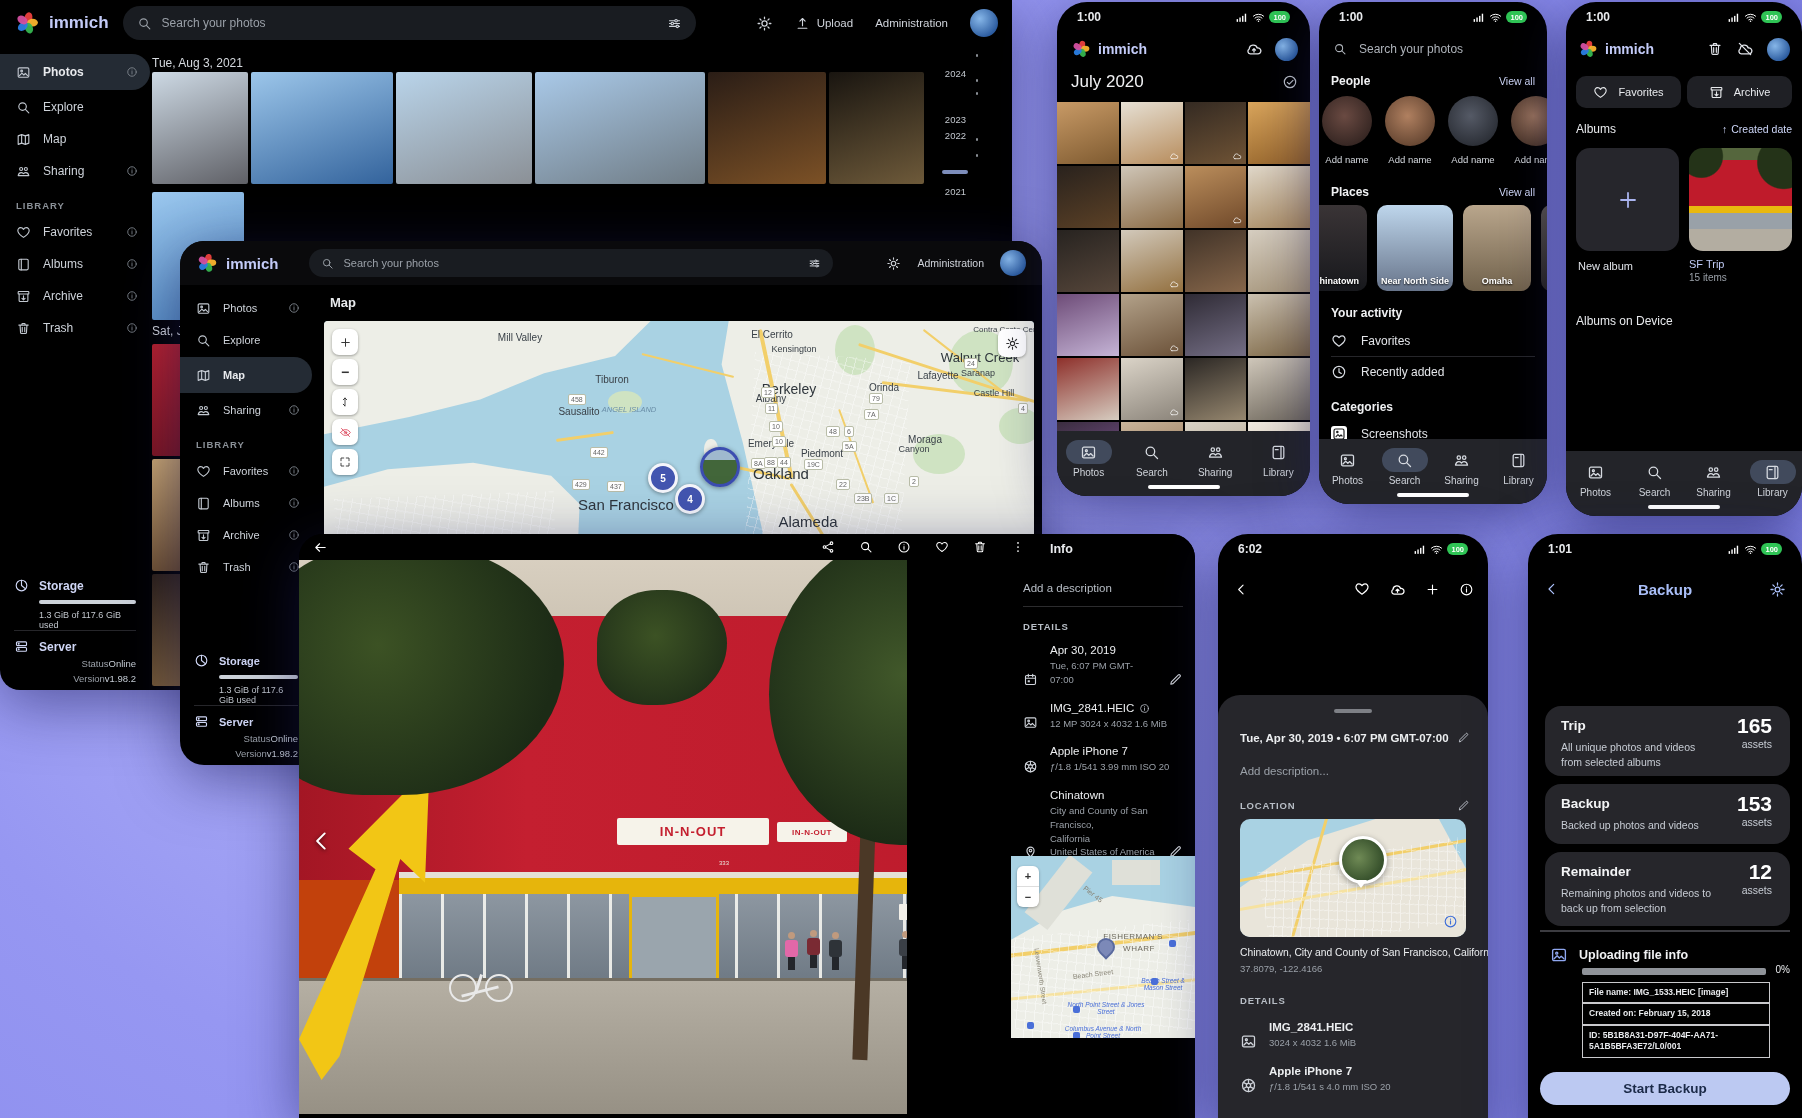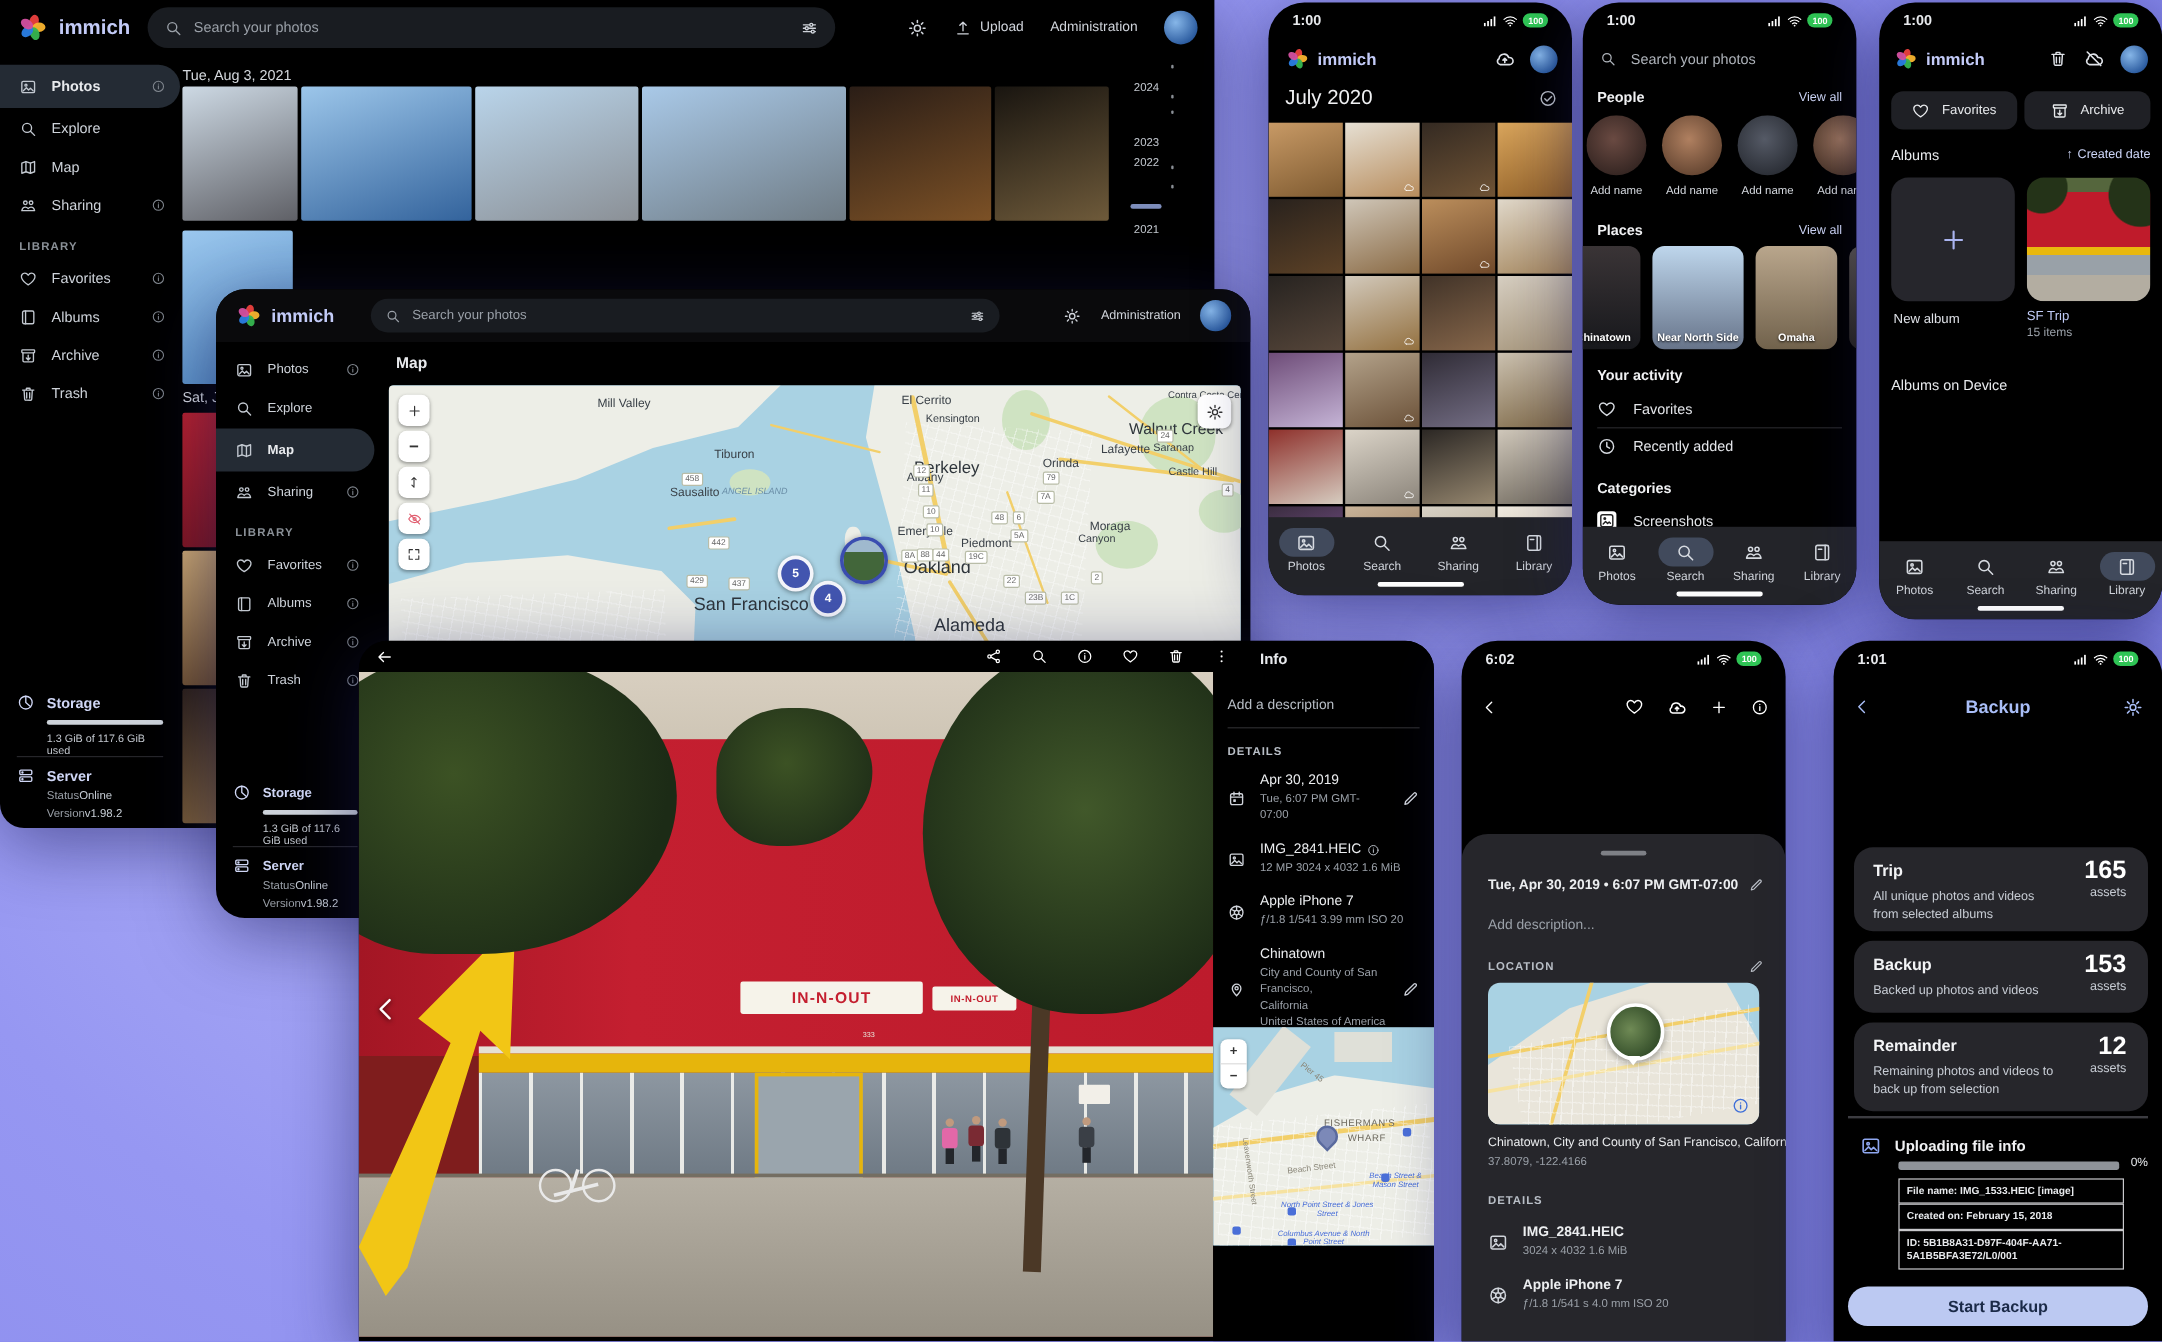--- a/index.html
+++ b/index.html
@@ -12,21 +12,21 @@
   
   .dt-head{position:absolute;top:0;left:0;right:0;display:flex;align-items:center}
   .logo{display:flex;align-items:center;gap:8px;font-weight:bold;color:#c3cbf8}
   .srch{background:#191c21;border-radius:20px;display:flex;align-items:center;gap:10px;color:#9aa0a8}
   .sb-item{display:flex;align-items:center;gap:12px;color:#ced3da;padding:0 12px 0 16px;height:30px;font-size:12px}
   .sb-item .lbl{flex:1}
   .sb-item.active{background:#242b34;border-radius:0 20px 20px 0;height:36px;font-weight:bold;color:#e8eaed}
   .sb-item .ic{width:15px;height:15px;color:#c2c8d0}
   .lib-head{font-size:9.5px;letter-spacing:1px;color:#8a9097;padding:14px 16px 6px;font-weight:bold}
   .stg-bar{height:4px;background:#cdd3da;border-radius:3px;margin:7px 0 6px}
-  .srv-row{display:flex;justify-content:flex-start;font-size:9.5px;color:#9aa0a8;margin-top:4px}
+  .srv-row{display:flex;justify-content:flex-end;font-size:9.5px;color:#9aa0a8;margin-top:4px}
   .tile{border-radius:2px}
   .tilerow{position:absolute;display:flex;gap:3px}
   
   .mapbox{position:absolute;overflow:hidden;border-radius:4px;background:#a9d2e3}
   .land{position:absolute;background:#edeee7}
   .park{position:absolute;background:#cfe3c2;border-radius:50%}
   .roadln{position:absolute;background:#f2cf6a;border-radius:2px;transform-origin:0 0}
   .citylb{position:absolute;color:#3a4148;white-space:nowrap;transform:translate(-50%,-50%)}
   .shield{position:absolute;background:#fff;border:1px solid #b9bda8;border-radius:2px;font-size:7px;color:#666;padding:0 2px;line-height:9px}
   .clus{position:absolute;background:#4356b0;border:3px solid rgba(255,255,255,.95);border-radius:50%;color:#fff;font-weight:bold;display:flex;align-items:center;justify-content:center;box-shadow:0 1px 4px rgba(0,0,0,.4)}
@@ -53,21 +53,21 @@
   .ptile .plbl{position:absolute;bottom:5px;left:0;right:0;text-align:center;font-size:9px;font-weight:bold;color:#fff;text-shadow:0 1px 2px rgba(0,0,0,.9)}
   .act-row{display:flex;align-items:center;gap:14px;font-size:12px;color:#e3e5e9}
   .act-row .ic{width:16px;height:16px;color:#d6dae0}
   .card{position:absolute;background:#26262b;border-radius:16px}
   .chip{display:flex;align-items:center;gap:10px;background:#1f2025;border-radius:10px;height:32px;justify-content:center;font-size:11px;color:#e8eaed}
   .chip .ic{width:15px;height:15px}
   .pill-btn{background:#bcc9f2;color:#1b2a48;font-weight:bold;display:flex;align-items:center;justify-content:center}
   .statval{position:absolute;right:18px;text-align:right;color:#fff}
   .fbox{border:1px solid #c9c9cc;color:#e8eaed;font-size:8.5px;font-weight:bold;padding:4px 6px;line-height:1.35}
   
-  .inf-row{display:flex;gap:12px;align-items:center}
+  .inf-row{display:flex;gap:12px;align-items:flex-end}
   .inf-row .ic{width:15px;height:15px;color:#cfd3da;margin-top:1px}
   .inf-t1{font-size:11.5px;color:#eceef0}
   .inf-t2{font-size:9.5px;color:#9aa0a8;margin-top:3px;line-height:1.45}
   .pencil{width:13px;height:13px;color:#b9bec6;margin-left:auto}
   .sf-cover{background:
      radial-gradient(circle at 12% 8%,#243318 0 16%,transparent 17%),
      radial-gradient(circle at 92% 14%,#243318 0 20%,transparent 21%),
      linear-gradient(180deg,#55663d 0 12%,#bf1b2b 12% 56%,#e9b80e 56% 63%,#99a1a8 63% 79%,#b3ada1 79% 100%)}
   .person{position:absolute;width:13px}
   .person .hd{width:7px;height:7px;border-radius:50%;background:#c09a7e;margin:0 auto}
@@ -625,21 +625,21 @@
                 <path d="M12 2.8v3M12 18.2v3M2.8 12h3M18.2 12h3M5.5 5.5l2.1 2.1M16.4 16.4l2.1 2.1M18.5 5.5l-2.1 2.1M7.6 16.4l-2.1 2.1"></path>
               </svg>
             </span>
           </div>
         </div>
     </main>
   </section>
 
   <section class="win" id="viewer" style="left:299px;top:534px;width:896px;height:584px;border-radius:24px 24px 0 0;overflow:hidden;z-index:5">
 
-    <div id="vphoto" style="position:absolute;left:0;top:26px;width:712px;bottom:4px;overflow:hidden;background:#7f1d1d">
+    <div id="vphoto" style="position:absolute;left:0;top:26px;width:608px;bottom:4px;overflow:hidden;background:#c2410c">
       <div style="position:absolute;left:0;top:0;width:712px;height:78px;background:linear-gradient(#d8cfc0,#cbc2b2)"></div>
       <div style="position:absolute;left:0;top:56px;width:712px;height:264px;background:linear-gradient(90deg,#a31624,#c41f30 32%,#bd1b2c)"></div>
       <div style="position:absolute;left:100px;top:312px;width:612px;height:6px;background:#e5e0d5"></div>
       <div style="position:absolute;left:100px;top:318px;width:612px;height:16px;background:#e6b50c"></div>
       <div style="position:absolute;left:100px;top:334px;width:612px;height:86px;background:
            repeating-linear-gradient(90deg,rgba(245,245,240,.9) 0 3px,transparent 3px 42px),
            linear-gradient(180deg,#8d97a1,#6f7a85)"></div>
       <div style="position:absolute;left:330px;top:334px;width:84px;height:86px;background:#9aa5ad;border:3px solid #e6b50c"></div>
       <div style="position:absolute;left:600px;top:344px;width:26px;height:16px;background:#f2efe8;border-radius:1px"></div>
       <div style="position:absolute;left:0;top:418px;width:712px;height:166px;background:linear-gradient(#b5afa3,#8f897d);border-top:3px solid #746e62"></div>

